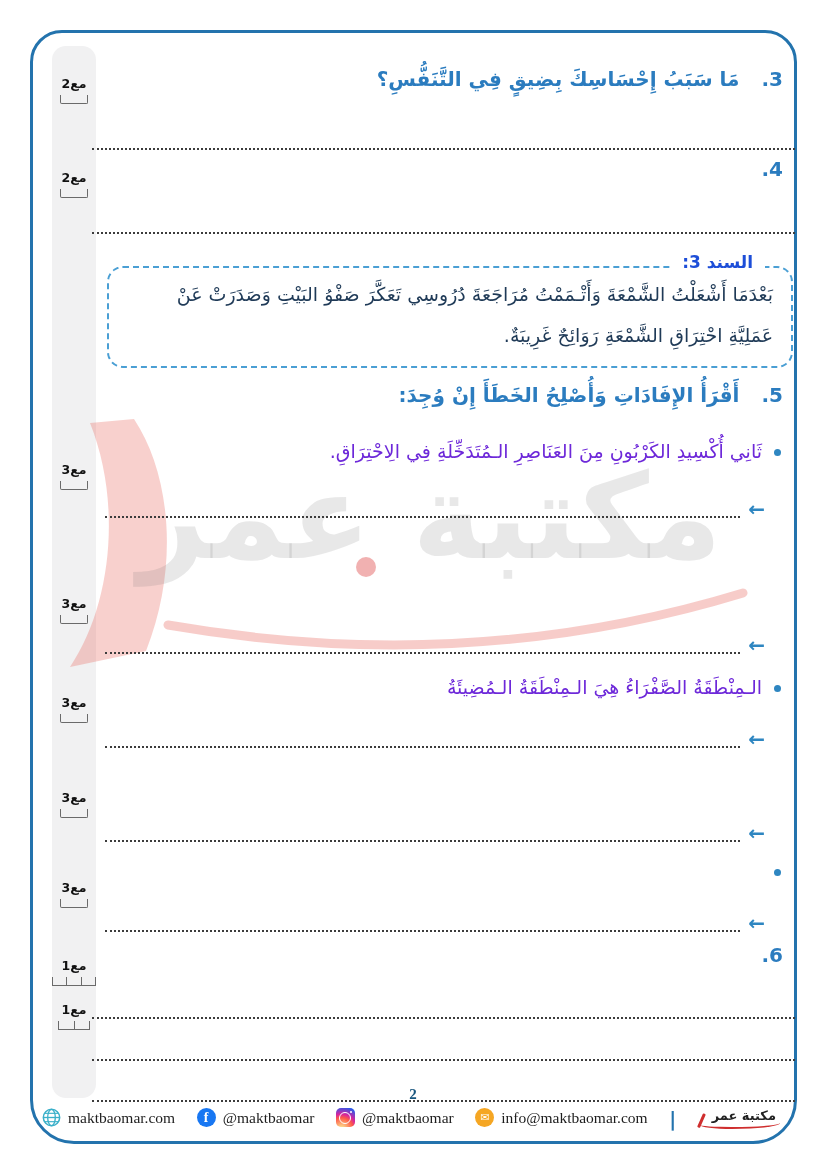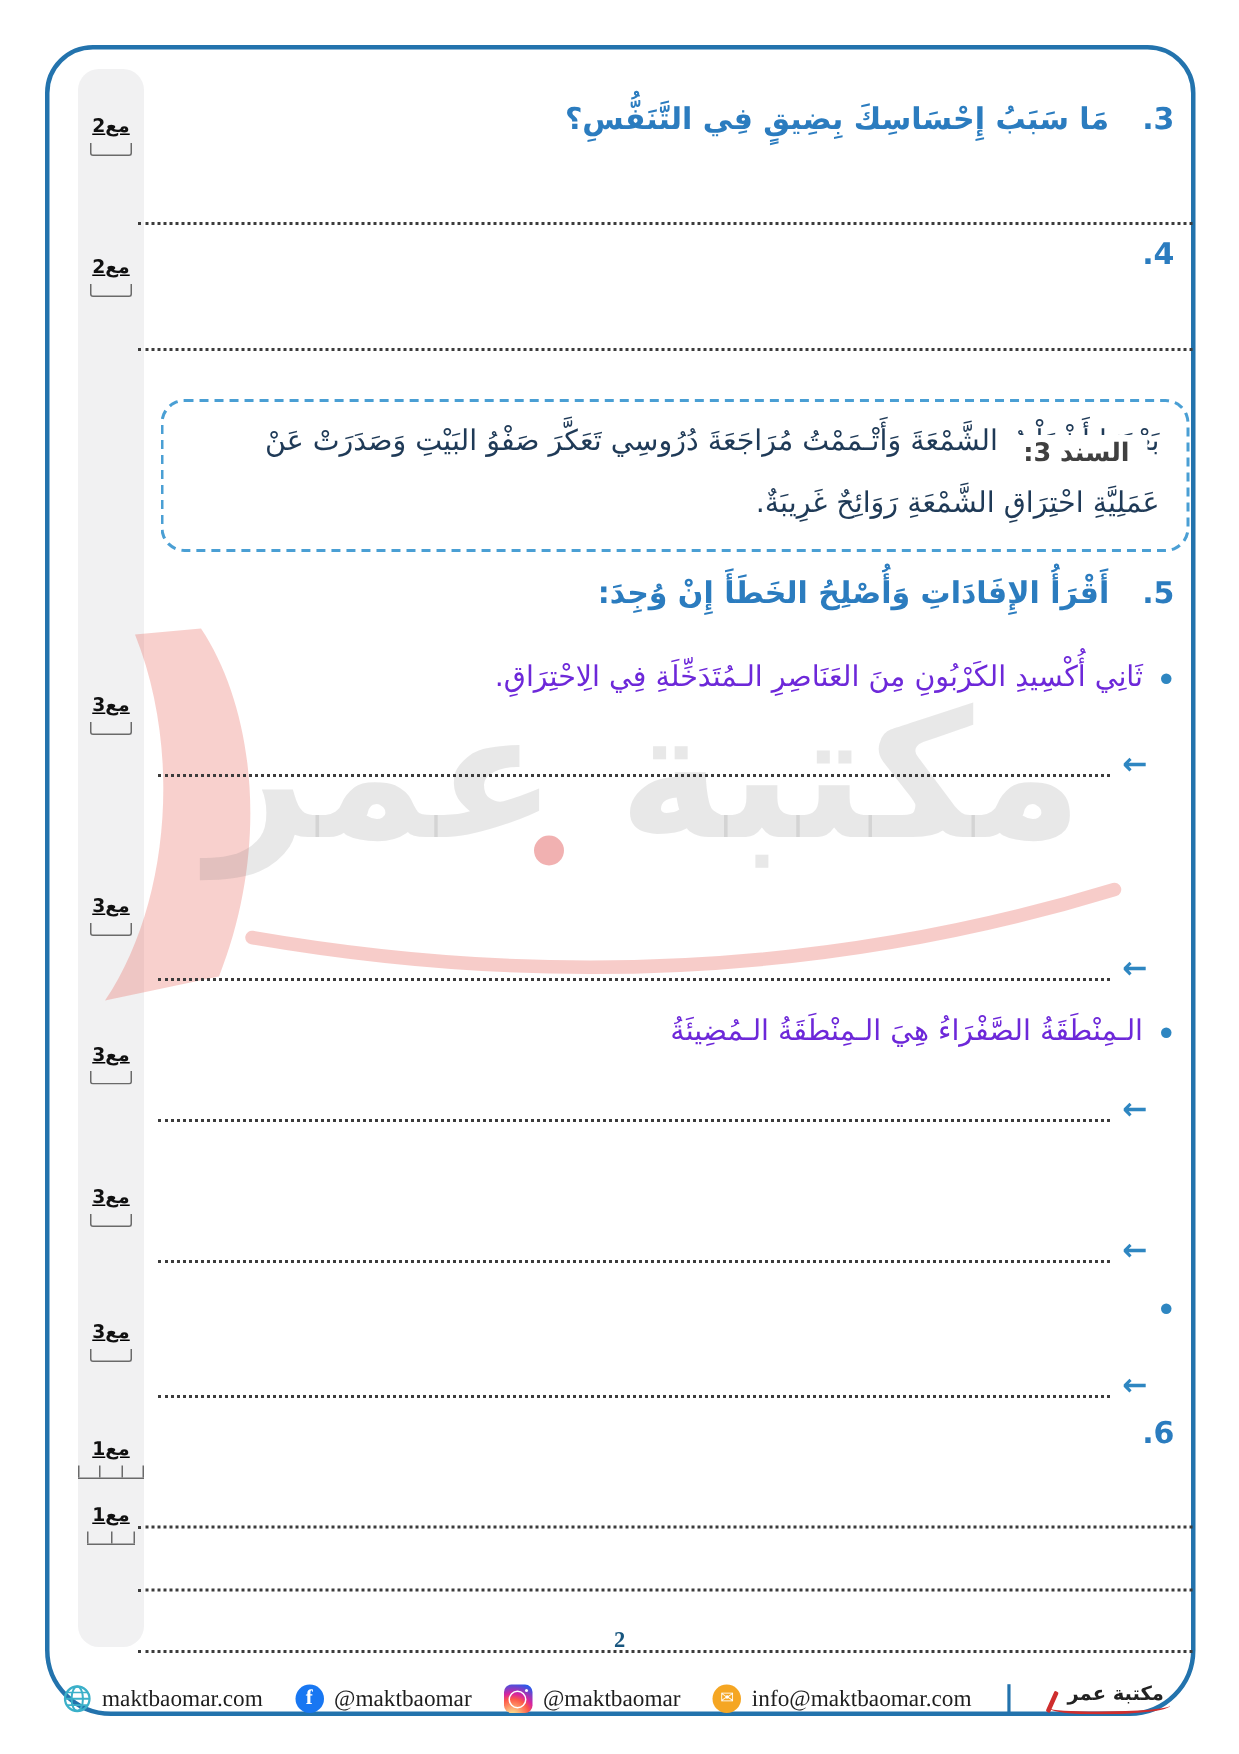--- a/index.html
+++ b/index.html
@@ -10,21 +10,21 @@
   
   .page-border{
     position:absolute;left:30px;top:30px;width:761px;height:1108px;
     border:3px solid #2373ad;border-radius:32px 32px 44px 44px;background:transparent;
   }
   .margin-strip{
     position:absolute;left:52px;top:46px;width:44px;height:1052px;
     background:#f1f1f2;border-radius:14px;z-index:0;
   }
   
-  .mark{position:absolute;left:52px;width:44px;text-align:center;z-index:3;text-decoration:underline;}
+  .mark{position:absolute;left:52px;width:44px;text-align:center;z-index:3;}
   .mark-label{font-size:12.5px;font-weight:bold;color:#111;direction:rtl;line-height:1.2;}
   .bracket-single{width:26px;height:8px;margin:4px auto 0;
     border:1.6px solid #6a6a6a;border-top:none;border-radius:0 0 2px 2px;}
   .comb{height:8px;margin:4px auto 0;display:flex;border-bottom:1.6px solid #6a6a6a;}
   .comb span{flex:1;border-left:1.6px solid #6a6a6a;}
   .comb span:last-child{border-right:1.6px solid #6a6a6a;}
   .comb3{width:44px;}
   .comb2{width:32px;}
   
   .watermark-text{
@@ -42,31 +42,31 @@
   .ansrow{position:absolute;left:0;right:30px;height:26px;display:flex;direction:ltr;align-items:flex-end;}
   .ansrow .dotline{flex:1;border-bottom:2px dotted #3c3c3c;height:20px;}
   .ansrow .arrow{color:#2e86c1;font-size:20px;line-height:0.9;margin-left:8px;font-weight:bold;}
   .sanad-box{
     position:absolute;left:2px;right:2px;border:2.5px dashed #4a9fd4;border-radius:16px;
     padding:6px 18px 10px;color:#1f3a57;font-size:19px;line-height:2.15;text-align:right;
     background:transparent;
   }
   .sanad-label{
     position:absolute;top:-18px;right:26px;background:#ffffff;padding:0 12px;
-    color:#404040;font-weight:bold;font-size:17px;line-height:1.5;margin-top:40px;
+    color:#1d4ed8;font-weight:bold;font-size:17px;line-height:1.5;
   }
   .bullet{position:absolute;right:14px;left:6px;display:flex;
     color:#6d28d9;font-size:19px;line-height:2.05;text-align:right;}
   .bullet .dot{width:7px;height:7px;border-radius:50%;background:#2e86c1;
     flex:0 0 auto;margin-left:12px;margin-top:17px;}
   
   .page-num{position:absolute;left:0;right:0;top:1086px;text-align:center;z-index:3;
     color:#17557e;font-weight:bold;font-size:15px;font-family:"Liberation Serif",serif;}
   .footer{position:absolute;left:42px;right:46px;top:1108px;height:34px;z-index:3;
-    display:flex;align-items:flex-end;justify-content:space-between;direction:ltr;}
+    display:flex;align-items:flex-start;justify-content:space-between;direction:ltr;}
   .f-item{display:flex;align-items:center;gap:7px;
     font-family:"Liberation Serif",serif;font-size:15.5px;color:#1d1d1d;}
   .icon-globe{width:19px;height:19px;}
   .icon-fb{width:19px;height:19px;border-radius:50%;background:#1877f2;color:#fff;
     display:flex;align-items:center;justify-content:center;
     font-family:"Liberation Serif",serif;font-weight:bold;font-size:14px;line-height:1;}
   .icon-ig{width:19px;height:19px;border-radius:5px;position:relative;
     background:radial-gradient(circle at 30% 110%,#fdf497 0%,#fd5949 45%,#d6249f 60%,#285aeb 90%);}
   .icon-ig::before{content:"";position:absolute;inset:3.5px;border:1.6px solid #fff;border-radius:50%;}
   .icon-ig::after{content:"";position:absolute;top:2.5px;right:2.5px;width:2.5px;height:2.5px;

